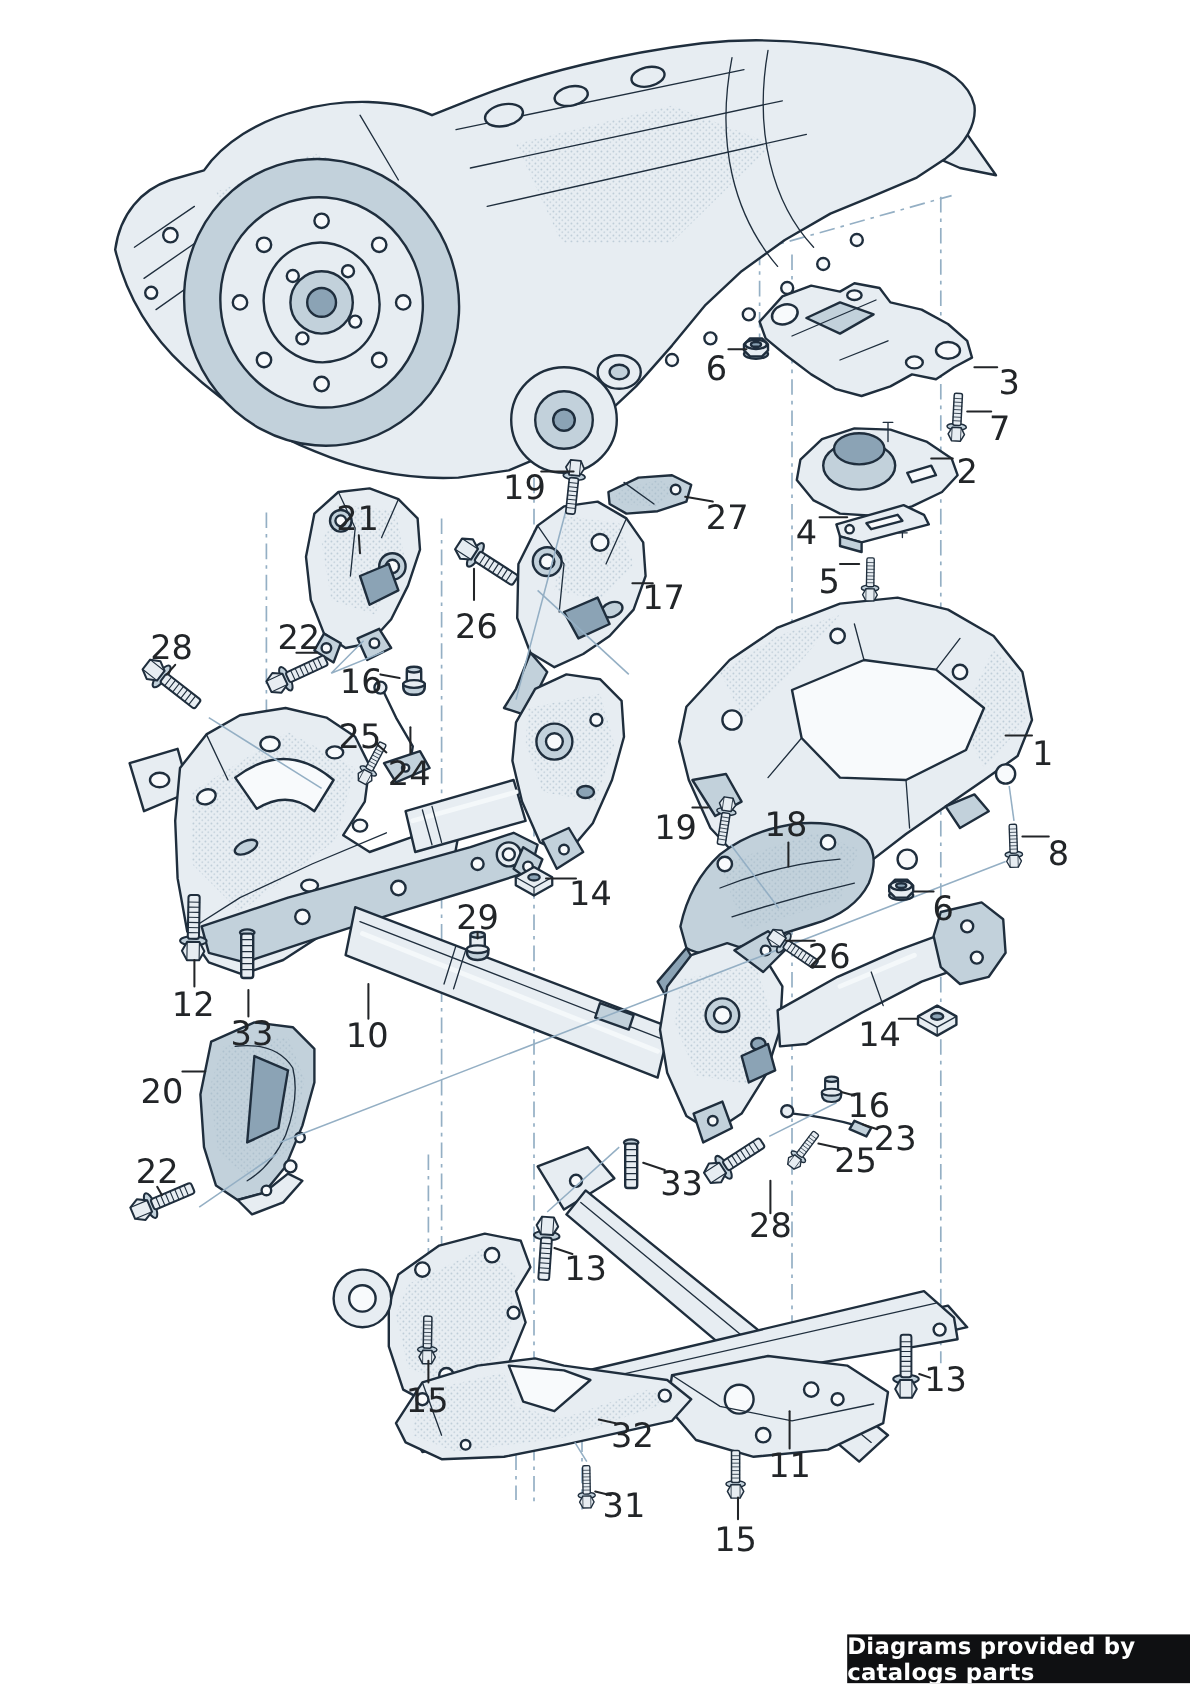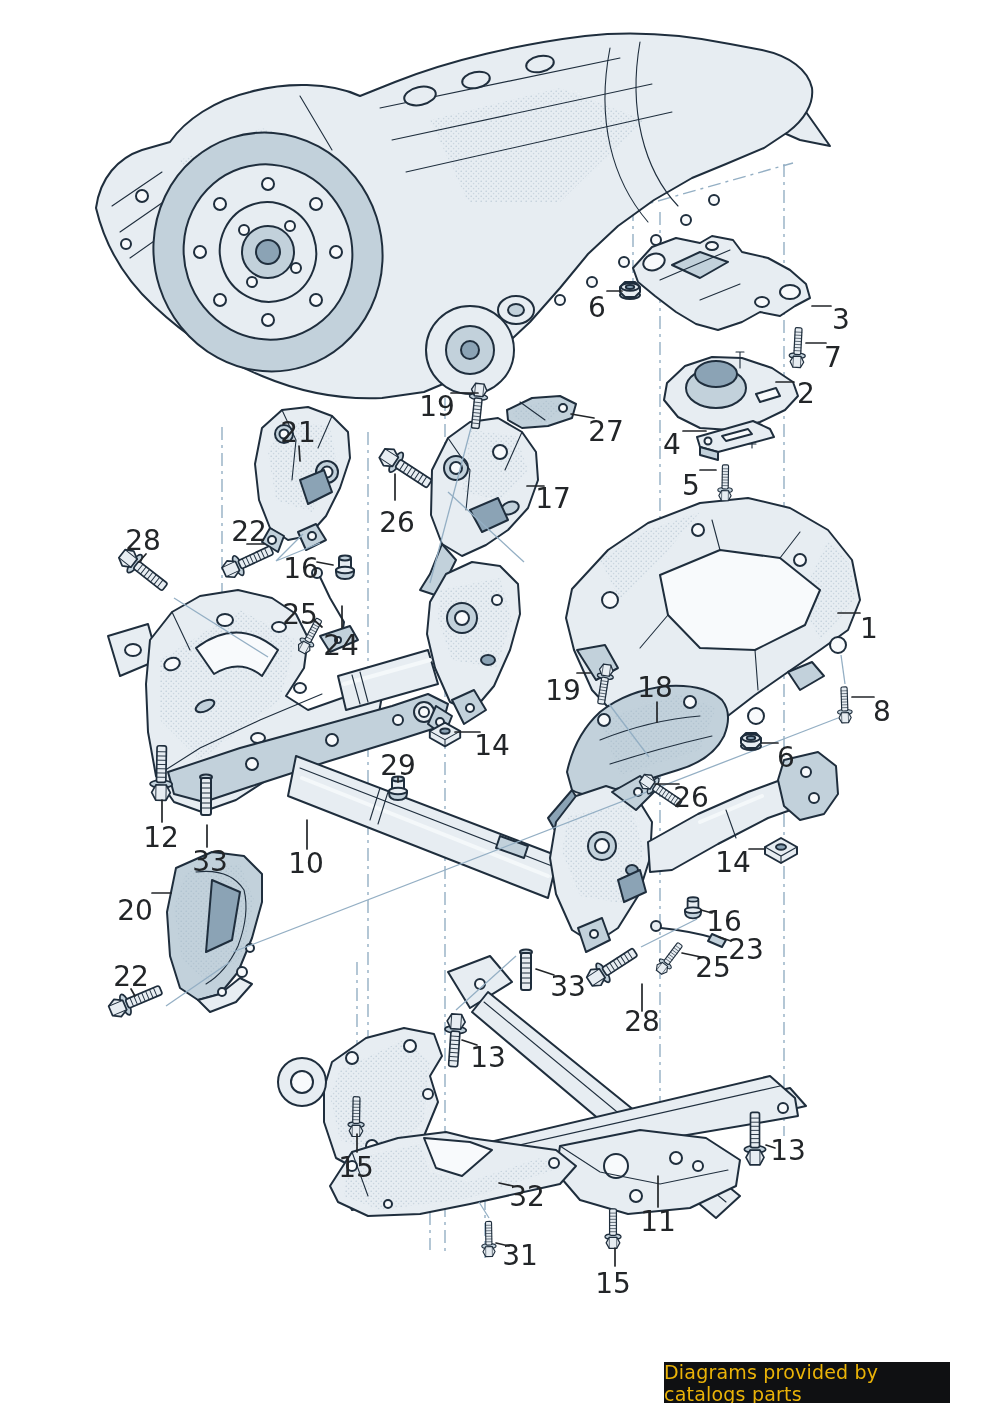--- a/index.html
+++ b/index.html
@@ -448,16 +448,16 @@
         <text x="520" y="1255" class="callout">31</text>
         <line x1="658" y1="1176" x2="658" y2="1207" class="leader"></line>
         <text x="658" y="1221" class="callout">11</text>
         <line x1="615" y1="1248" x2="615" y2="1266" class="leader"></line>
         <text x="613" y="1283" class="callout">15</text>
         <line x1="766" y1="1145" x2="775" y2="1148" class="leader"></line>
         <text x="788" y="1150" class="callout">13</text>
       </g>
 </svg>
 
-<div class="footer-bar" style="left: 664px; top: 1362px; width: 286px; height: 41px; background: rgb(15, 16, 18); color: #eab308;">
+<div class="footer-bar" style="left: 706px; top: 1362px; width: 286px; height: 41px; background: rgb(15, 16, 18); color: #ffffff; font-weight: bold;">
   <span>Diagrams provided by catalogs parts</span>
 </div>
 </div>
 
 </body></html>

